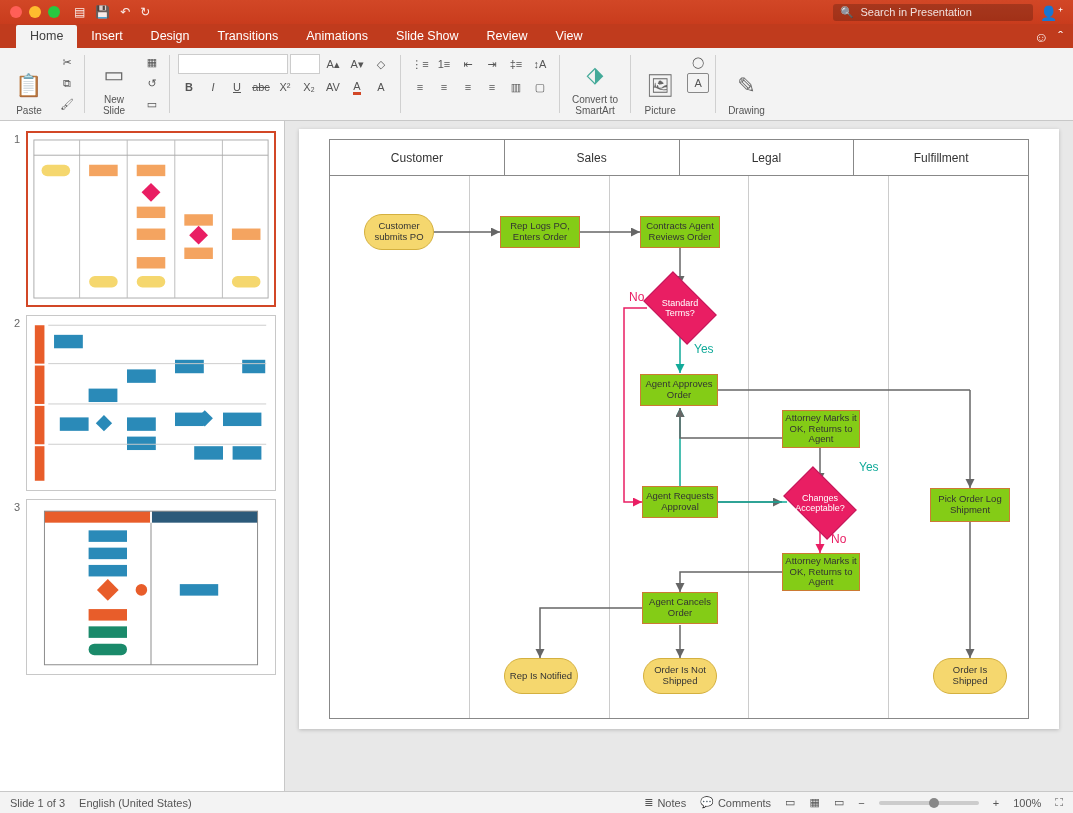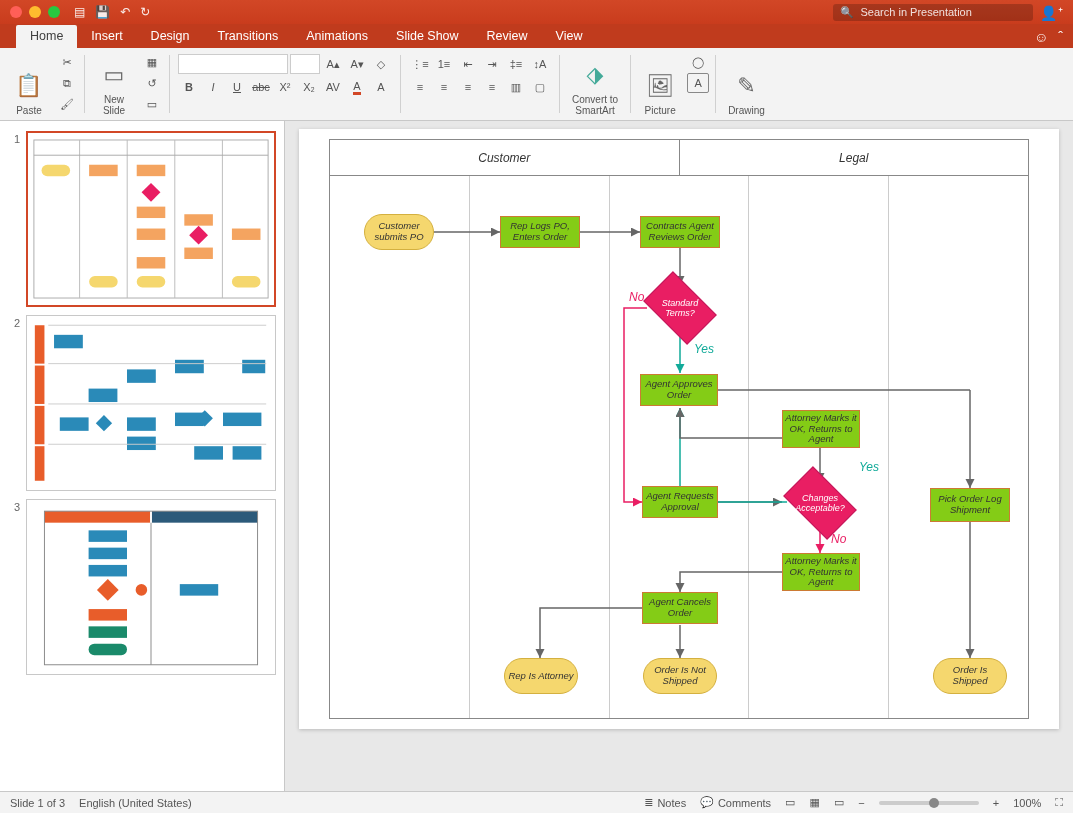--- a/index.html
+++ b/index.html
@@ -46,21 +46,21 @@
 
 .slidepanel { width:285px; background:#fff; border-right:1px solid #c8c8c8; overflow-y:auto; padding:6px 0; }
 .thumbwrap { display:flex; padding:4px 8px; gap:6px; }
 .thumbnum { width:12px; font-size:11px; color:#666; text-align:right; padding-top:2px; }
 .thumb { flex:1; height:176px; background:#fff; border:1px solid #c8c8c8; position:relative; overflow:hidden; }
 .thumb.sel { border:2px solid #d24726; }
 .thumb-inner { position:absolute; inset:4px; }
 
 
 .editor { flex:1; background:#e8e8e8; display:flex; flex-direction:column; }
-.slidearea { flex:1; display:flex; align-items:flex-start; justify-content:center; overflow:auto; padding-top:8px;font-style:italic; }
+.slidearea { flex:1; display:flex; align-items:flex-start; justify-content:center; overflow:auto; padding-top:8px; }
 .slide { width:760px; height:600px; background:#fff; box-shadow:0 1px 4px rgba(0,0,0,.2); position:relative; }
 
 
 .swim { position:absolute; left:30px; right:30px; top:10px; bottom:10px; border:1px solid #888; }
 .swimhead { height:36px; display:flex; border-bottom:1.5px solid #888; }
 .swimhead div { flex:1; border-right:1px solid #888; display:flex; align-items:center; justify-content:center; font-size:12px; color:#333; }
 .swimhead div:last-child { border-right:none; }
 .swimbody { position:absolute; top:36px; left:0; right:0; bottom:0; display:flex; }
 .lane { flex:1; border-right:1px solid #ccc; }
 .lane:last-child { border-right:none; }
@@ -302,21 +302,23 @@
       </div>
     </div>
   </div>
 
   <div class="editor">
     <div class="slidearea">
       <div class="slide">
         <div class="swim">
           <div class="swimhead">
             <div>Customer</div>
+            <div>Sales</div>
             <div>Legal</div>
+            <div>Fulfillment</div>
           </div>
           <div class="swimbody">
             <div class="lane"></div>
               <div class="lane"></div>
               <div class="lane"></div>
               <div class="lane"></div>
               <div class="lane"></div>
           </div>
 
           <svg class="arrows">
@@ -363,21 +365,21 @@
           <div class="shape rect" style="left:312px; top:346px; width:76px; height:32px">Agent Requests Approval</div>
           <div class="shape dia" style="left:457px; top:340px">
               <div class="d-inner"></div>
               <div class="d-text">Changes Acceptable?</div>
             </div>
           <div class="decisiontxt" style="left:529px; top:320px; color:#1a9">Yes</div>
           <div class="decisiontxt" style="left:501px; top:392px; color:#e91e63">No</div>
           <div class="shape rect" style="left:600px; top:348px; width:80px; height:34px">Pick Order Log Shipment</div>
           <div class="shape rect" style="left:452px; top:413px; width:78px; height:38px">Attorney Marks it OK, Returns to Agent</div>
           <div class="shape rect" style="left:312px; top:452px; width:76px; height:32px">Agent Cancels Order</div>
-          <div class="shape term" style="left:174px; top:518px; width:74px; height:36px">Rep Is Attorney</div>
+          <div class="shape term" style="left:174px; top:518px; width:74px; height:36px">Rep Is Notified</div>
           <div class="shape term" style="left:313px; top:518px; width:74px; height:36px">Order Is Not Shipped</div>
           <div class="shape term" style="left:603px; top:518px; width:74px; height:36px">Order Is Shipped</div>
         </div>
       </div>
     </div>
   </div>
 </div>
 
 <div class="status">
   <span>Slide 1 of 3</span>

